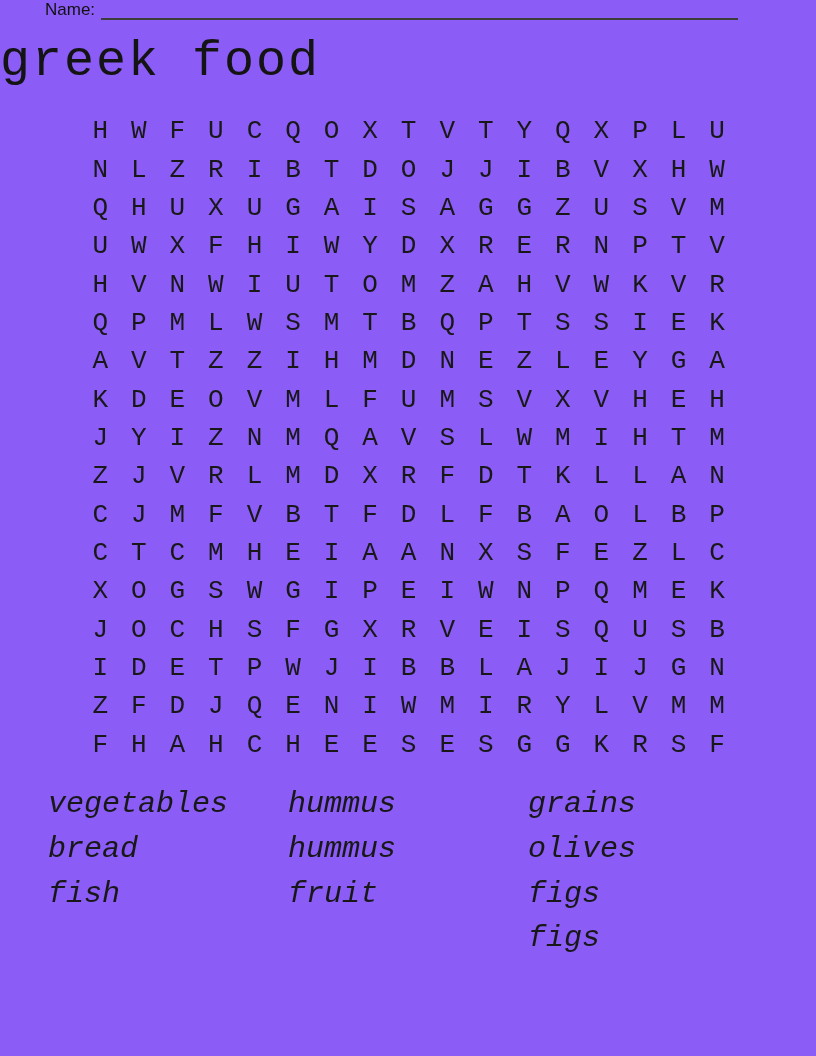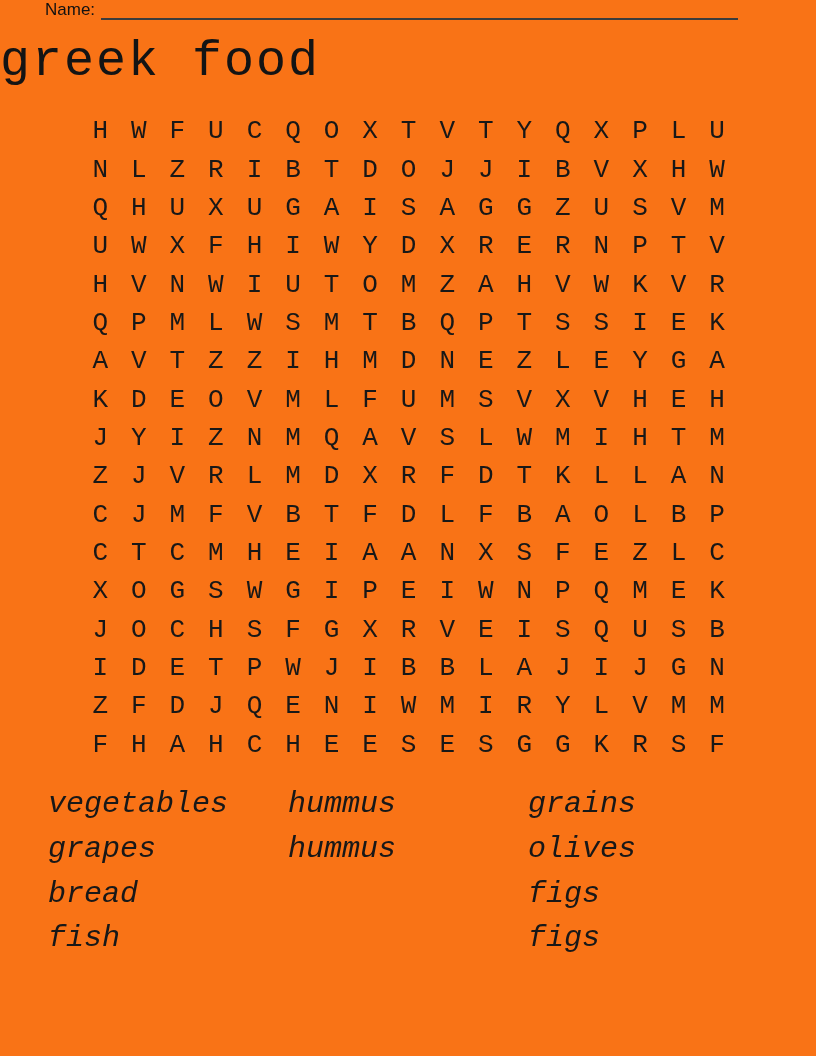--- a/index.html
+++ b/index.html
@@ -7,21 +7,21 @@
   body {
     width: 816px; height: 1056px;
     font-family: "Liberation Mono", monospace;
     color: #141414;
     position: relative;
     overflow: hidden;
   }
   .page {
     position: relative;
     width: 816px; height: 1056px;
-    background: #f97316;
+    background: #8b5cf6;
   }
   .name-row {
     position: absolute;
     left: 45px; top: 0px;
     display: flex;
     align-items: flex-end;
   }
   .name-label {
     font-family: "Liberation Sans", sans-serif;
     font-size: 17px;
@@ -381,27 +381,27 @@
       <span class="cell">G</span>
       <span class="cell">K</span>
       <span class="cell">R</span>
       <span class="cell">S</span>
       <span class="cell">F</span>
     </div>
 
   <div class="words" id="word-list">
       <div class="word-col word-col-1">
         <div class="word">vegetables</div>
-        <div class="word">grapes</div>
         <div class="word">bread</div>
         <div class="word">fish</div>
       </div>
       <div class="word-col word-col-2">
         <div class="word">hummus</div>
         <div class="word">hummus</div>
+        <div class="word">fruit</div>
       </div>
       <div class="word-col word-col-3">
         <div class="word">grains</div>
         <div class="word">olives</div>
         <div class="word">figs</div>
         <div class="word">figs</div>
       </div>
     </div>
 
 </div>

